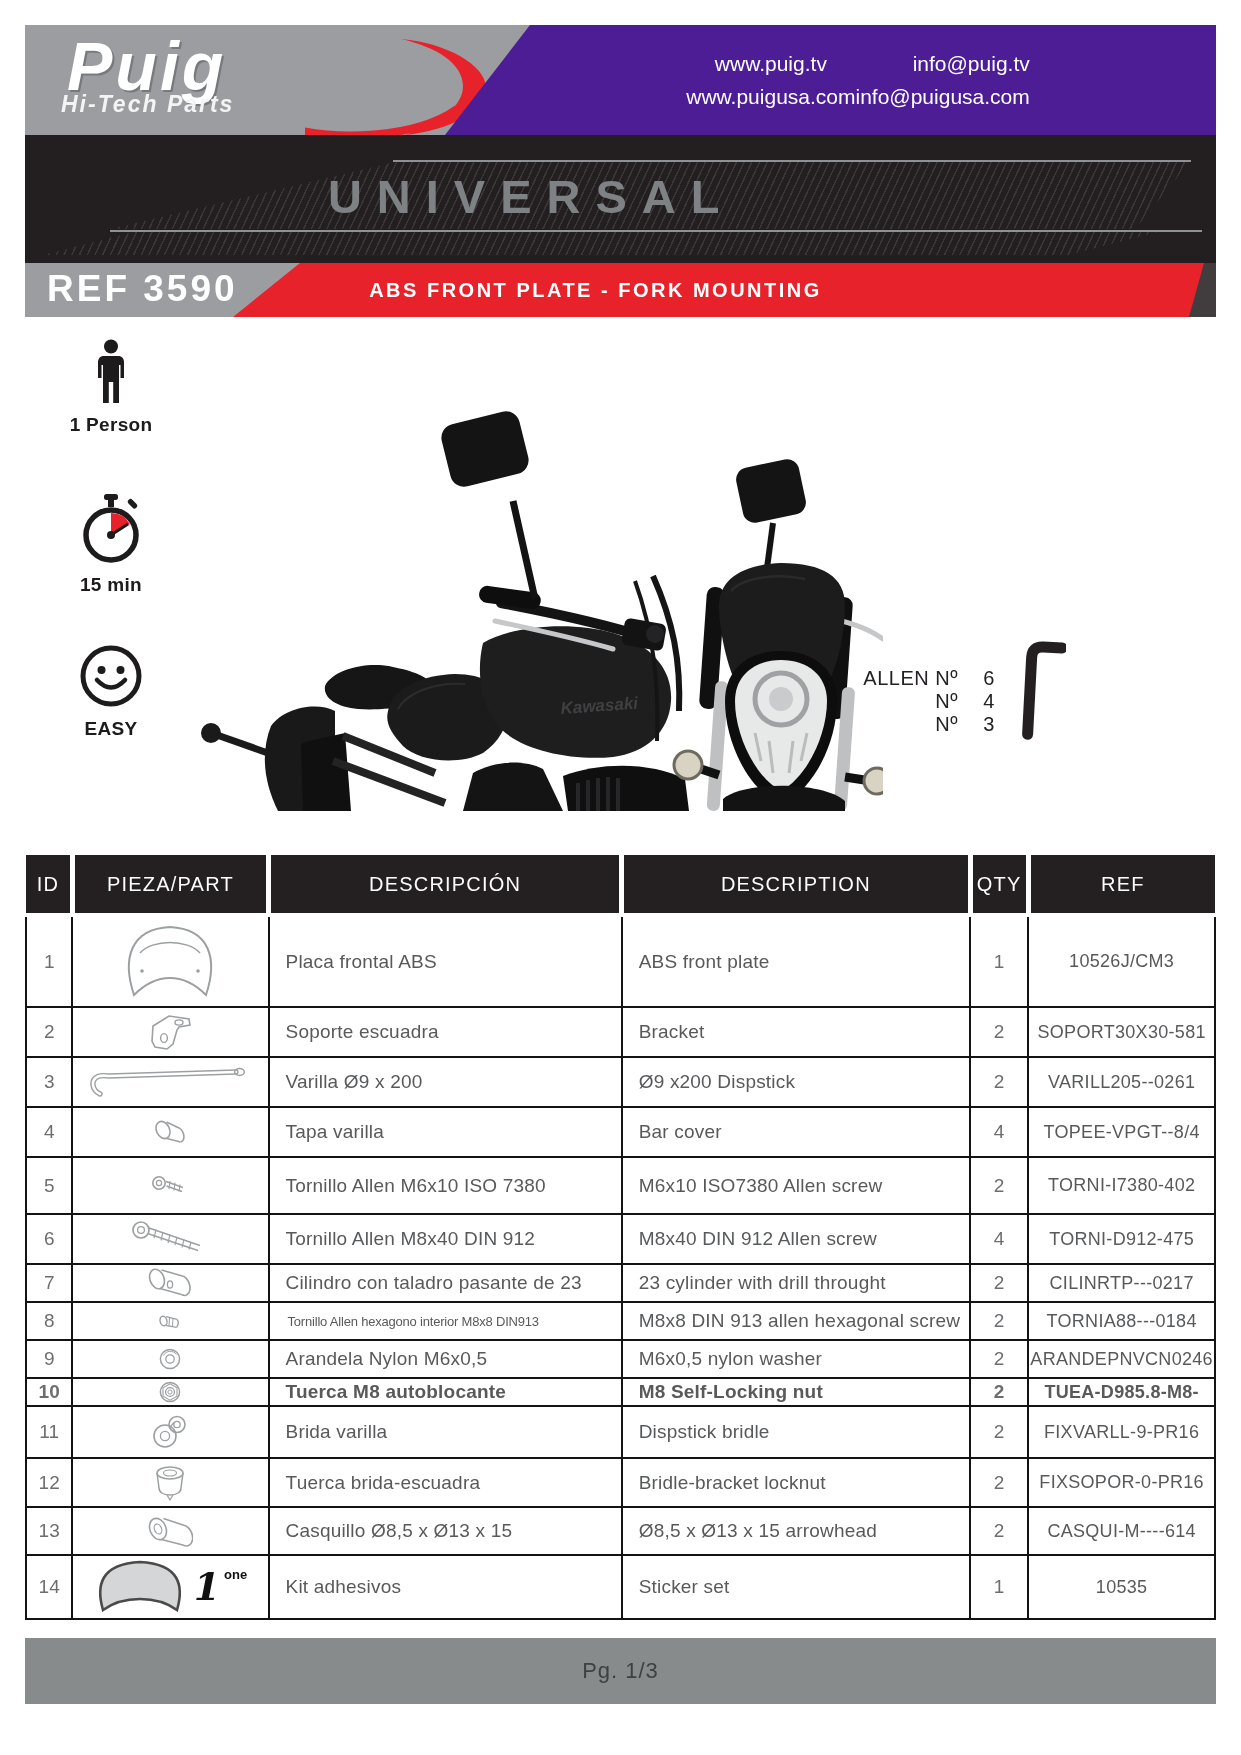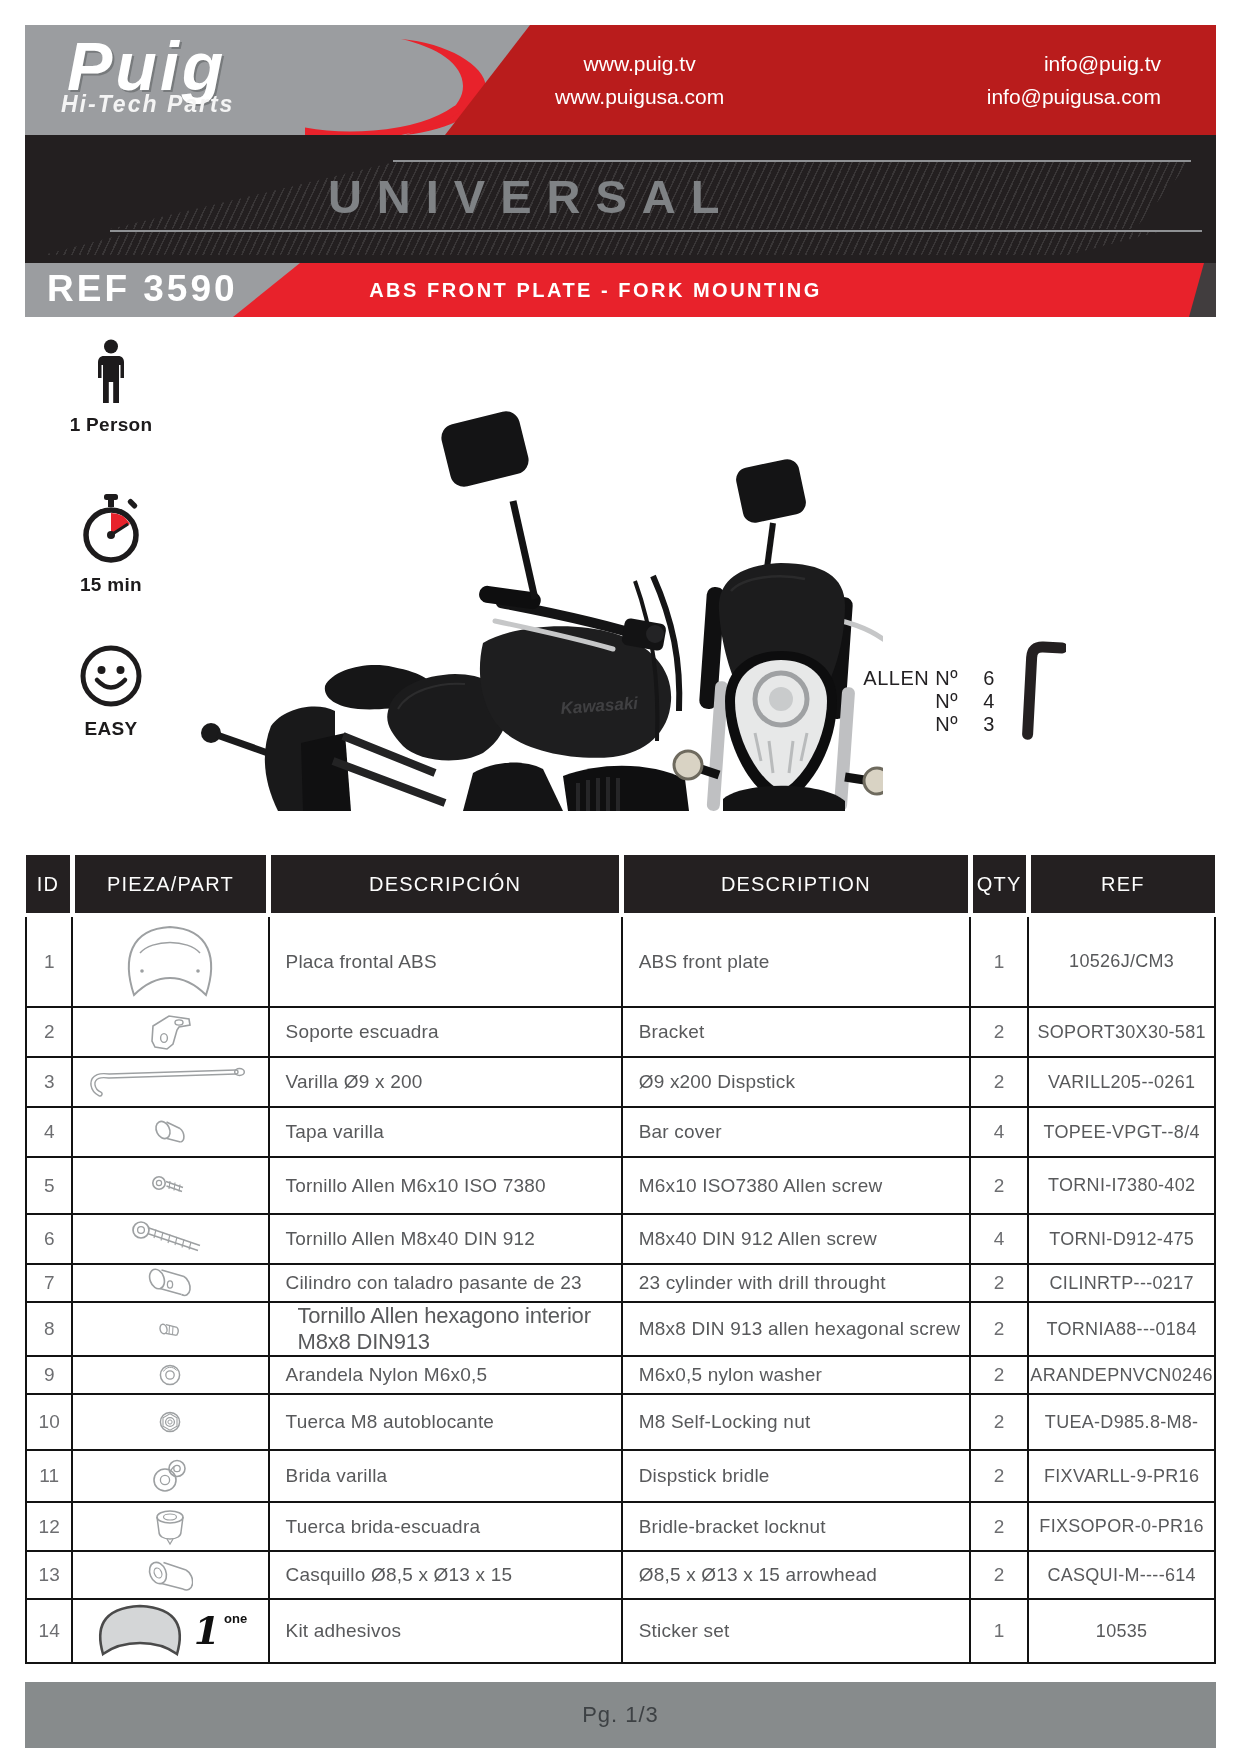--- a/index.html
+++ b/index.html
@@ -16,23 +16,23 @@
   .brand {
     position:relative; font-size:68px; font-weight:bold; font-style:italic;
     color:#ffffff; letter-spacing:3px; line-height:66px; padding-left:12px;
     text-shadow:2px 2px 0 rgba(90,92,95,.55);
   }
   .tagline {
     position:relative; font-size:23px; font-weight:bold; font-style:italic;
     color:#f4f4f4; letter-spacing:2px; margin-top:-8px; padding-left:6px;
   }
   .red-wing {
-    position:absolute; left:420px; right:0; top:0; bottom:0; background:#b91c1c;
+    position:absolute; left:420px; right:0; top:0; bottom:0; background:#4c1d95;
     clip-path:polygon(85px 0, 100% 0, 100% 100%, 0 100%);
-    display:flex; align-items:center; justify-content:space-between;
+    display:flex; align-items:center; justify-content:center;
     padding-left:110px; padding-right:55px;
   }
   .links { color:#ffffff; font-size:21px; line-height:33px; }
   .links.web { text-align:center; }
   .links.mail { text-align:right; }
 
   
   .universal-band { position:relative; height:128px; background:#231f20; overflow:hidden; }
   .hatch {
     position:absolute;
@@ -92,21 +92,21 @@
     background:#242021; color:#fdfdfd; font-weight:400; font-size:20px;
     letter-spacing:1.2px; height:60px; border-left:5px solid #ffffff;
     border-bottom:4px solid #ffffff;
   }
   thead th:first-child { border-left:none; }
   tbody td { border:2px solid #131313; color:#58595b; vertical-align:middle; }
   td.c-id { text-align:center; font-size:19px; color:#6d6e71; }
   td.c-icon { text-align:center; }
   td.c-icon .iwrap { display:flex; align-items:center; justify-content:center; gap:4px; }
   td.c-es, td.c-en { font-size:19px; padding-left:16px; letter-spacing:.2px; }
-  td.c-es.tight { font-size:22px; letter-spacing:-.2px; padding-left:28px;border-radius:8px; }
+  td.c-es.tight { font-size:13px; letter-spacing:-.2px; padding-left:18px;border-radius:8px; }
   td.c-qty { text-align:center; font-size:19px; color:#6d6e71; }
   td.c-ref { text-align:center; font-size:18px; letter-spacing:.3px; }
   .sticker-big {
     font-family:"DejaVu Serif", serif; font-style:italic; font-weight:bold;
     font-size:38px; color:#101010; line-height:38px; margin-left:4px;
     text-shadow:1.5px 0 0 #fff, -1.5px 0 0 #fff, 0 1.5px 0 #fff, 0 -1.5px 0 #fff;
   }
   .sticker-small { font-size:13px; font-weight:bold; color:#101010; align-self:flex-start; margin-top:10px; }
 
   
@@ -419,21 +419,21 @@
                 <circle cx="13" cy="13" r="4.2" fill="none" stroke="#9da0a2" stroke-width="1.3"></circle>
                 <path d="M6.5 9.5 A7.6 7.6 0 0 1 19.5 8.5" fill="none" stroke="#9da0a2" stroke-width="1"></path>
               </svg>
             </span>
           </td>
           <td class="c-es">Arandela Nylon M6x0,5</td>
           <td class="c-en">M6x0,5 nylon washer</td>
           <td class="c-qty">2</td>
           <td class="c-ref">ARANDEPNVCN0246</td>
         </tr>
-        <tr style="height: 56px;">
+        <tr style="height: 28px; font-weight: bold;">
           <td class="c-id">10</td>
           <td class="c-icon">
             <span class="iwrap">
               <svg width="26" height="26" viewBox="0 0 26 26">
                 <circle cx="13" cy="13" r="9.6" fill="none" stroke="#9da0a2" stroke-width="1.5"></circle>
                 <path d="M13 4.8 L20 8.8 L20 17.2 L13 21.2 L6 17.2 L6 8.8 Z" fill="none" stroke="#9da0a2" stroke-width="1.1"></path>
                 <circle cx="13" cy="13" r="4.4" fill="none" stroke="#9da0a2" stroke-width="1.3"></circle>
                 <circle cx="13" cy="13" r="2.1" fill="none" stroke="#9da0a2" stroke-width="1"></circle>
               </svg>
             </span>

